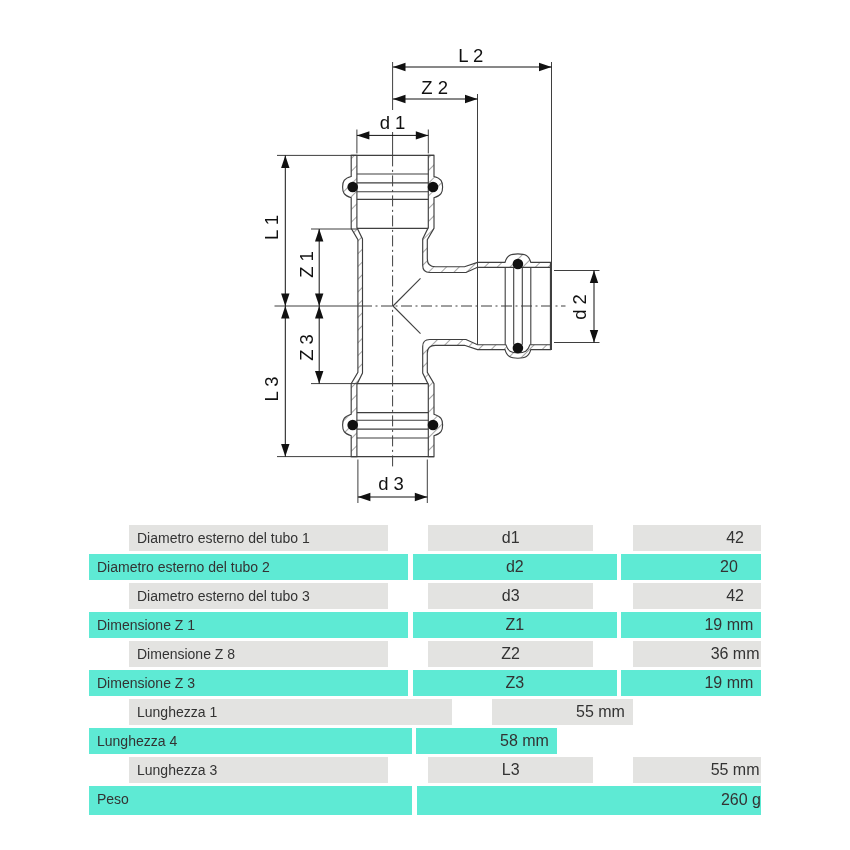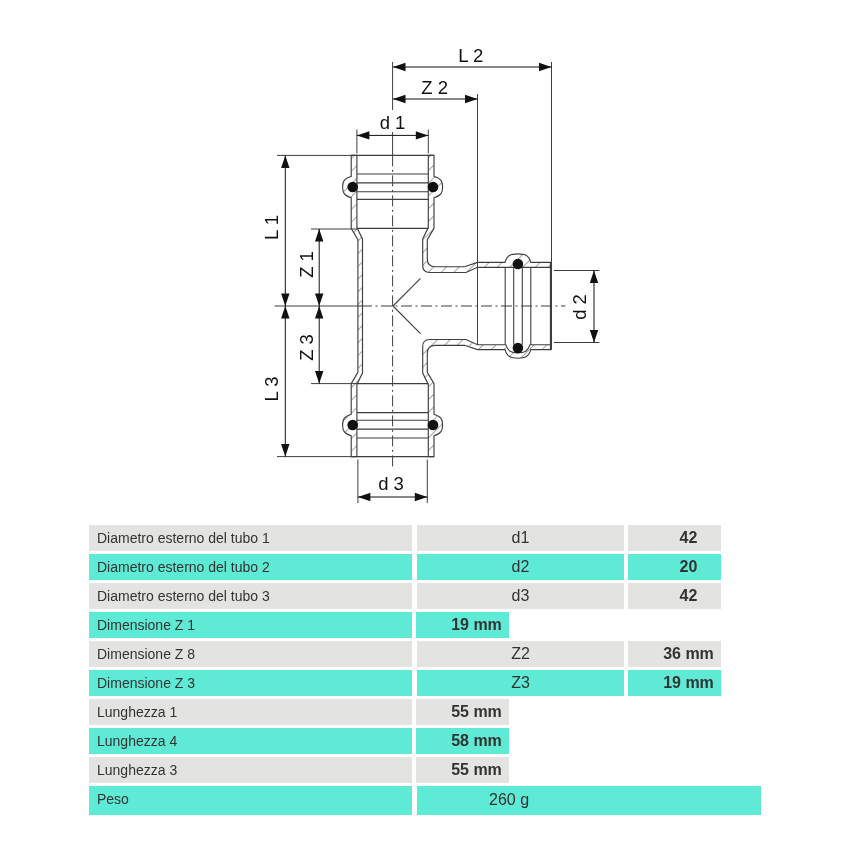--- a/index.html
+++ b/index.html
@@ -3,24 +3,24 @@
 <meta charset="utf-8">
 <style>
 html,body{margin:0;padding:0;background:#fff;}
 body{width:850px;height:850px;position:relative;font-family:"Liberation Sans",sans-serif;}
 #diagram{position:absolute;left:0;top:0;}
 #tbl{position:absolute;left:89px;top:525px;width:672px;}
 .row{height:26px;margin-bottom:3px;display:flex;font-size:14px;color:#333;}
 .row>div{line-height:26px;white-space:nowrap;overflow:hidden;}
 .c1{width:323px;padding-left:8px;box-sizing:border-box;}
 .c2{width:207px;margin-left:5px;text-align:center;font-size:16px;}
-.c3{width:133px;margin-left:4px;text-align:center;padding-left:28px;box-sizing:content-box;width:65px;font-size:16px;font-weight:bold;}
-.g>div{background:#e3e3e1;}
+.c3{width:133px;margin-left:4px;text-align:center;padding-left:76px;box-sizing:content-box;width:65px;font-size:16px;}
+.g>div{background:#e3e3e1;margin-left:40px;}
 .w>div{background:#5eead4;}
-.cm{width:344px;margin-left:5px;text-align:left;padding-left:72px;box-sizing:border-box;font-size:16px;}
+.cm{width:344px;margin-left:5px;text-align:right;padding-left:72px;box-sizing:border-box;font-size:16px;}
 </style>
 </head>
 <body>
 <svg id="diagram" width="850" height="520" viewBox="0 0 850 520">
 <defs>
 <pattern id="hat" width="9" height="9" patternUnits="userSpaceOnUse" patternTransform="rotate(-45)">
 <line x1="0" y1="0" x2="9" y2="0" stroke="#4a4a4a" stroke-width="1"></line>
 </pattern>
 </defs>
 
@@ -139,20 +139,21 @@
       <div class="c2">d2</div>
       <div class="c3">20</div>
     </div>
 <div class="row g">
       <div class="c1">Diametro esterno del tubo 3</div>
       <div class="c2">d3</div>
       <div class="c3">42</div>
     </div>
 <div class="row w">
       <div class="c1">Dimensione Z 1</div>
+      <div class="c2">Z1</div>
       <div class="c3">19 mm</div>
     </div>
 <div class="row g">
       <div class="c1">Dimensione Z 8</div>
       <div class="c2">Z2</div>
       <div class="c3">36 mm</div>
     </div>
 <div class="row w">
       <div class="c1">Dimensione Z 3</div>
       <div class="c2">Z3</div>
@@ -161,19 +162,20 @@
 <div class="row g">
       <div class="c1">Lunghezza 1</div>
       <div class="c3">55 mm</div>
     </div>
 <div class="row w">
       <div class="c1">Lunghezza 4</div>
       <div class="c3">58 mm</div>
     </div>
 <div class="row g">
       <div class="c1">Lunghezza 3</div>
+      <div class="c2">L3</div>
       <div class="c3">55 mm</div>
     </div>
 <div class="row w" style="height:29px">
       <div class="c1" style="line-height:27px">Peso</div>
       <div class="cm" style="line-height:27px">260 g</div>
     </div>
 </div>
 
 </body></html>

